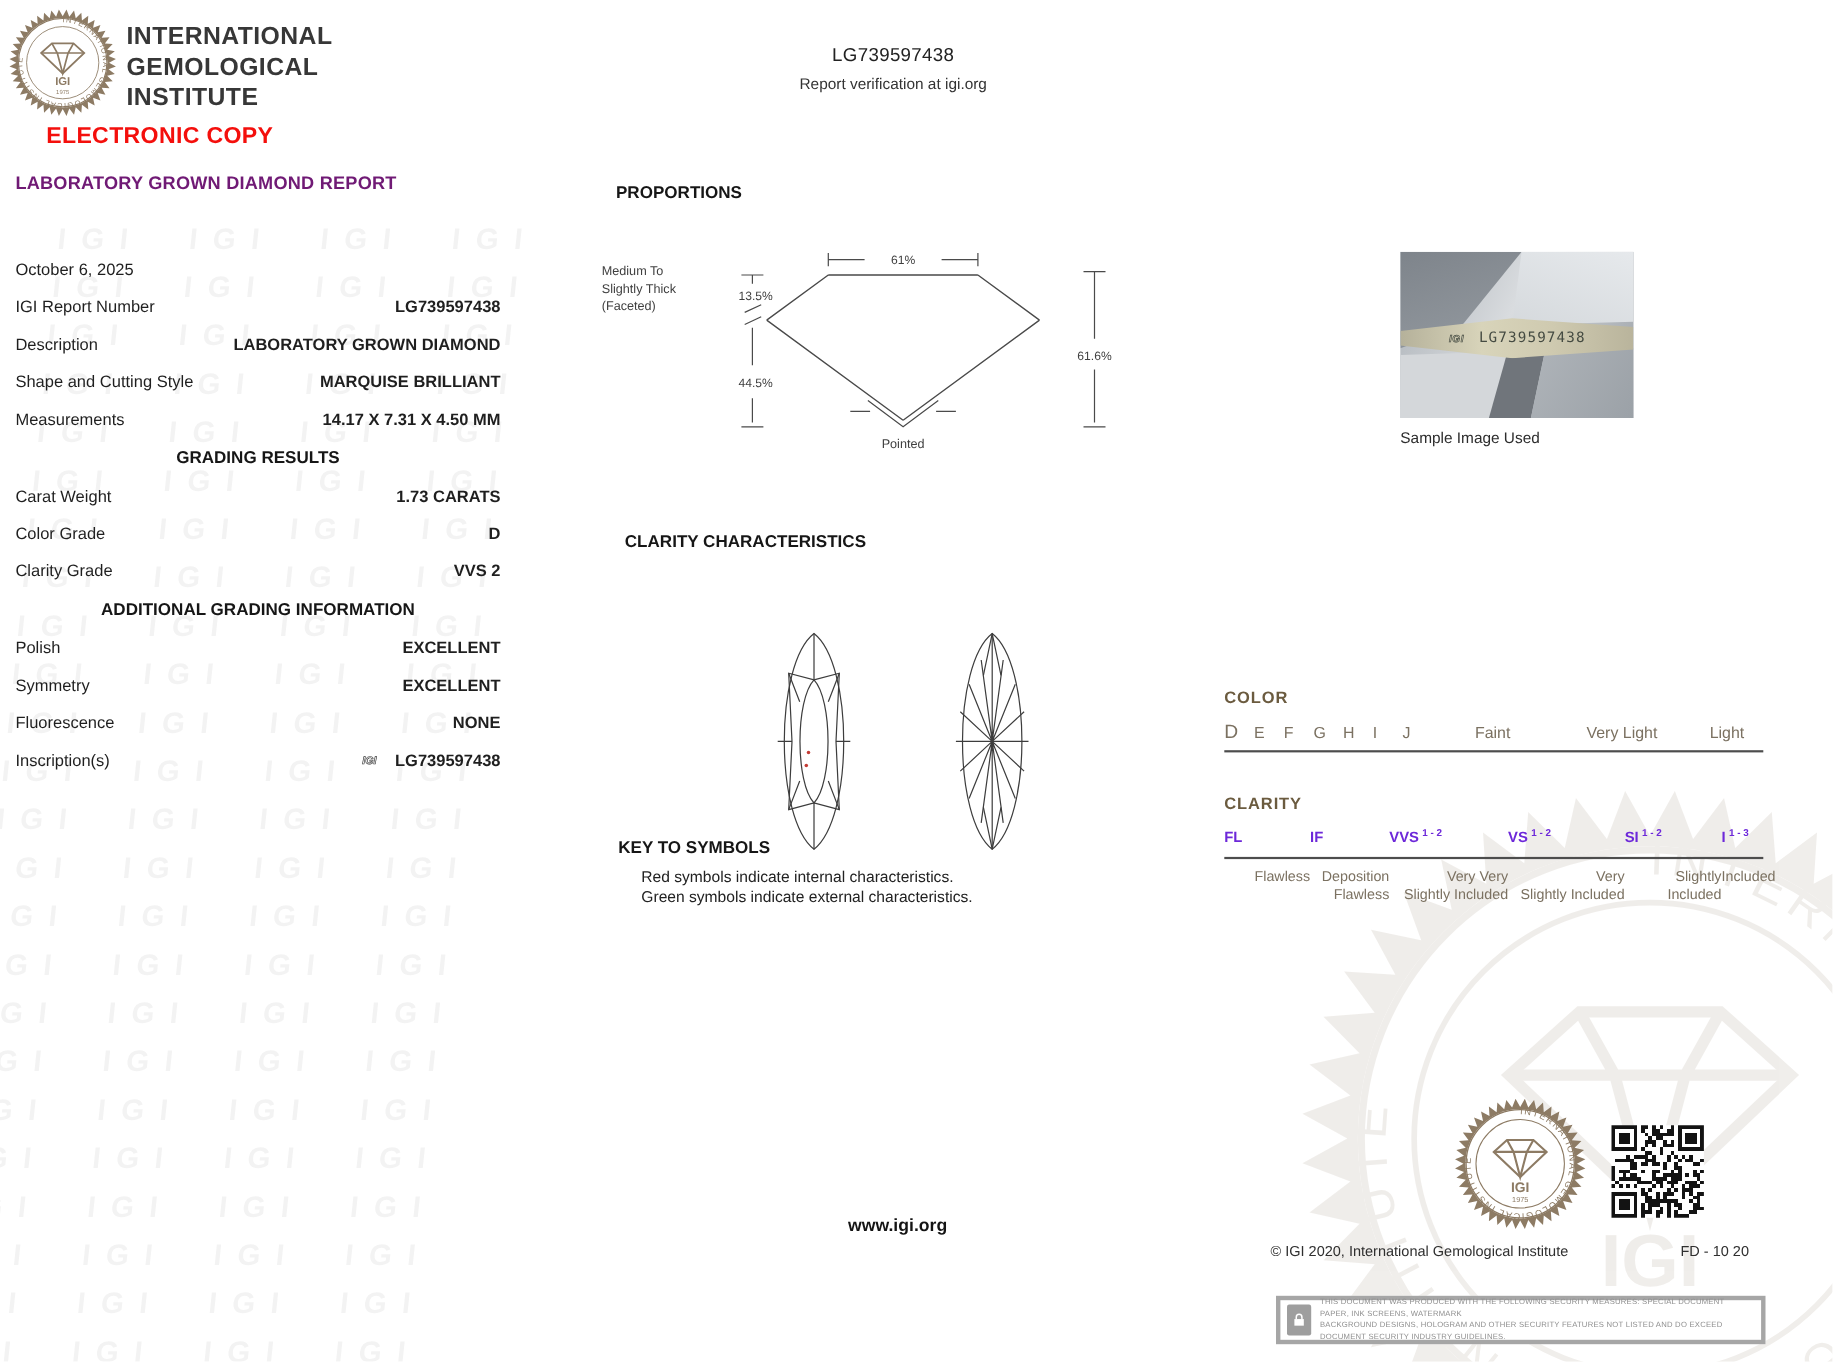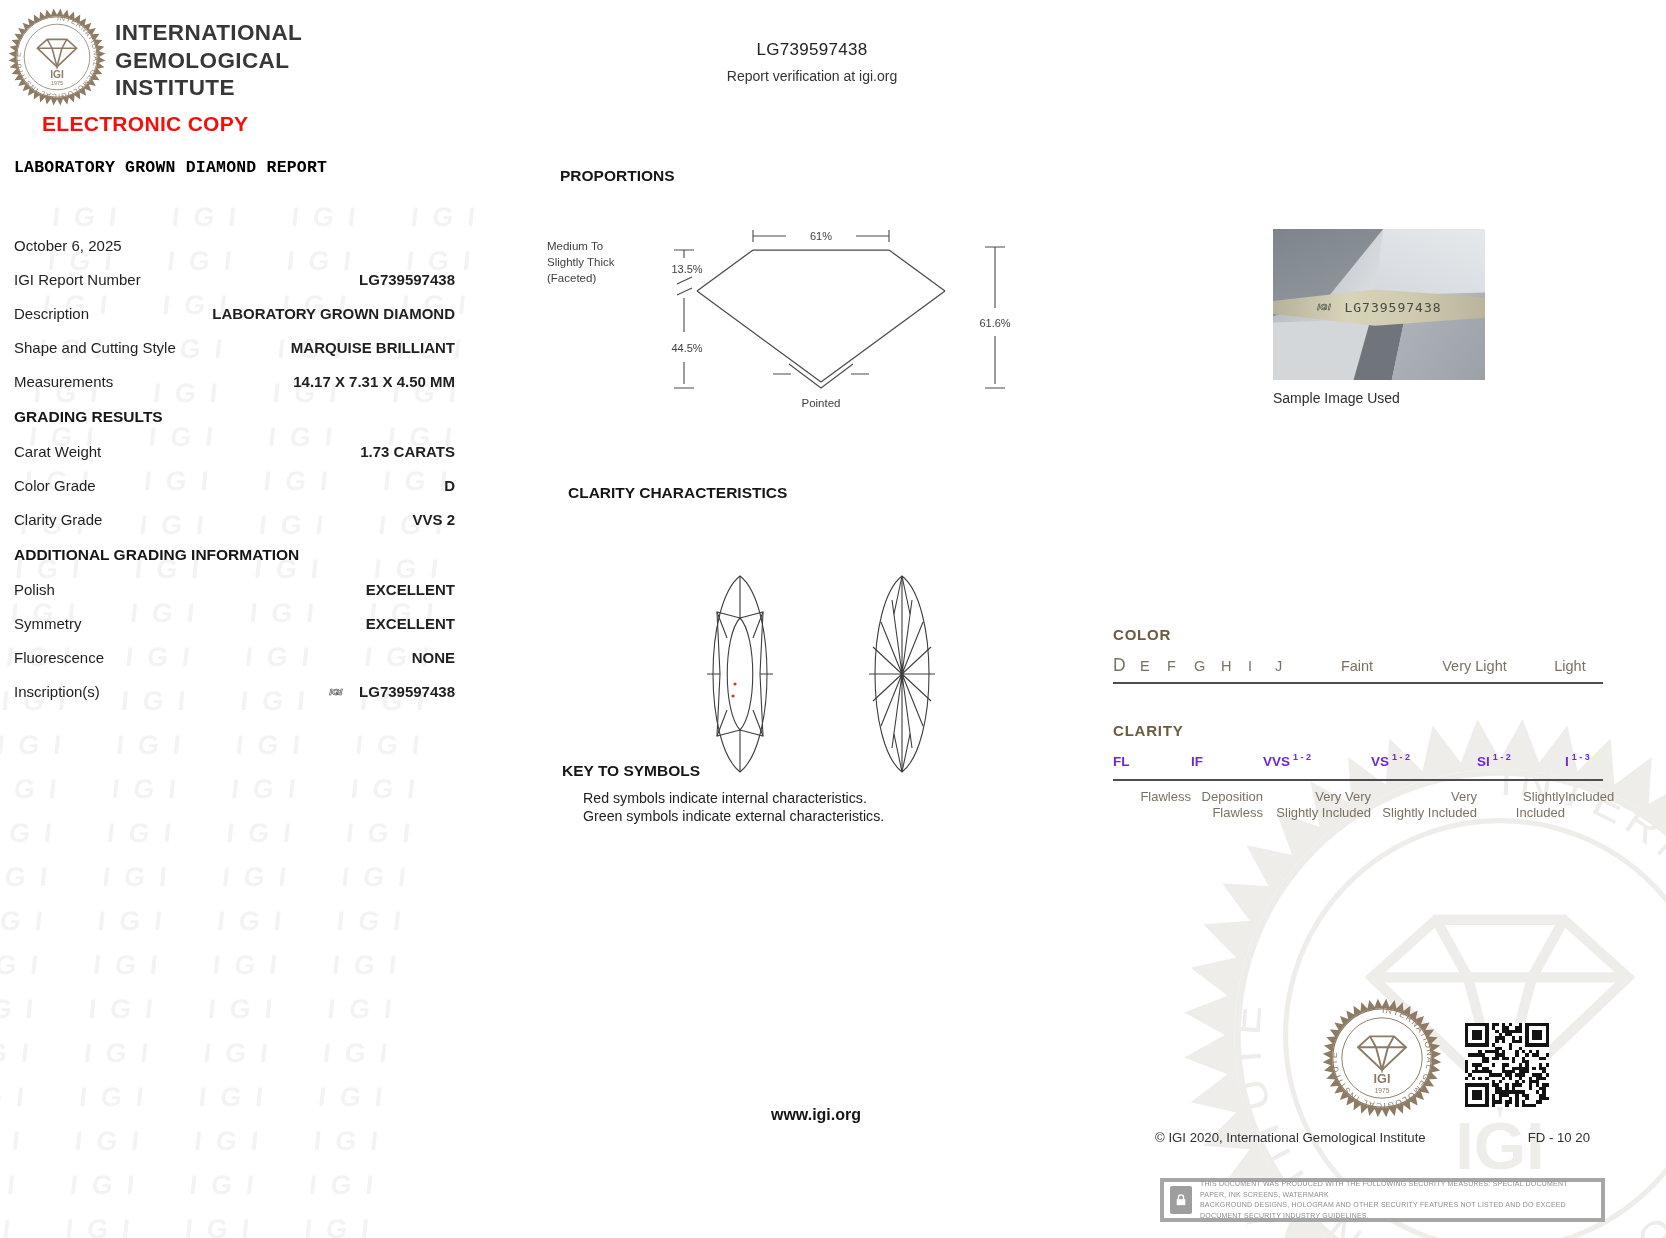--- a/index.html
+++ b/index.html
@@ -18,25 +18,25 @@
   
   .orgname{left:115px;top:19px;font-size:22.5px;font-weight:bold;line-height:27.5px;
            letter-spacing:.4px;color:#373737;}
   .ecopy{left:42px;top:112px;font-size:21px;font-weight:bold;color:#f40f0c;letter-spacing:.3px;}
   .topcenter{left:662px;top:40px;width:300px;text-align:center;}
   .topcenter .rn{font-size:17px;color:#222;letter-spacing:.3px;}
   .topcenter .rv{margin-top:8px;font-size:14px;color:#333;}
 
   
   .leftcol{left:14px;top:158px;width:441px;}
-  .rtitle{font-size:16.5px;font-weight:bold;letter-spacing:.2px;color:#000000;font-family:Liberation Mono, monospace;}
+  .rtitle{font-size:16.5px;font-weight:bold;letter-spacing:.2px;color:#701a75;}
   .date{margin-top:60px;font-size:15px;}
   .kv{display:flex;justify-content:space-between;align-items:flex-end;margin-top:17px;font-size:15px;}
   .kv .v{font-weight:bold;text-align:right;display:flex;align-items:center;gap:5px;}
-  .sect{margin-top:18px;font-weight:bold;font-size:15.5px;color:#161616;}
+  .sect{margin-top:18px;font-weight:bold;font-size:15.5px;color:#161616;text-align:center;}
   .comments{margin-top:10px;font-size:14.5px;line-height:19.5px;}
   .typeline{font-size:14.5px;line-height:19.5px;}
 
   
   .h-prop{left:560px;top:167px;font-size:15.5px;font-weight:bold;color:#161616;}
   .h-clar{left:568px;top:484px;font-size:15.5px;font-weight:bold;color:#161616;}
   .h-key{left:562px;top:762px;font-size:15.5px;font-weight:bold;color:#161616;}
   .keyline{left:583px;font-size:14.2px;color:#222;}
 
   

